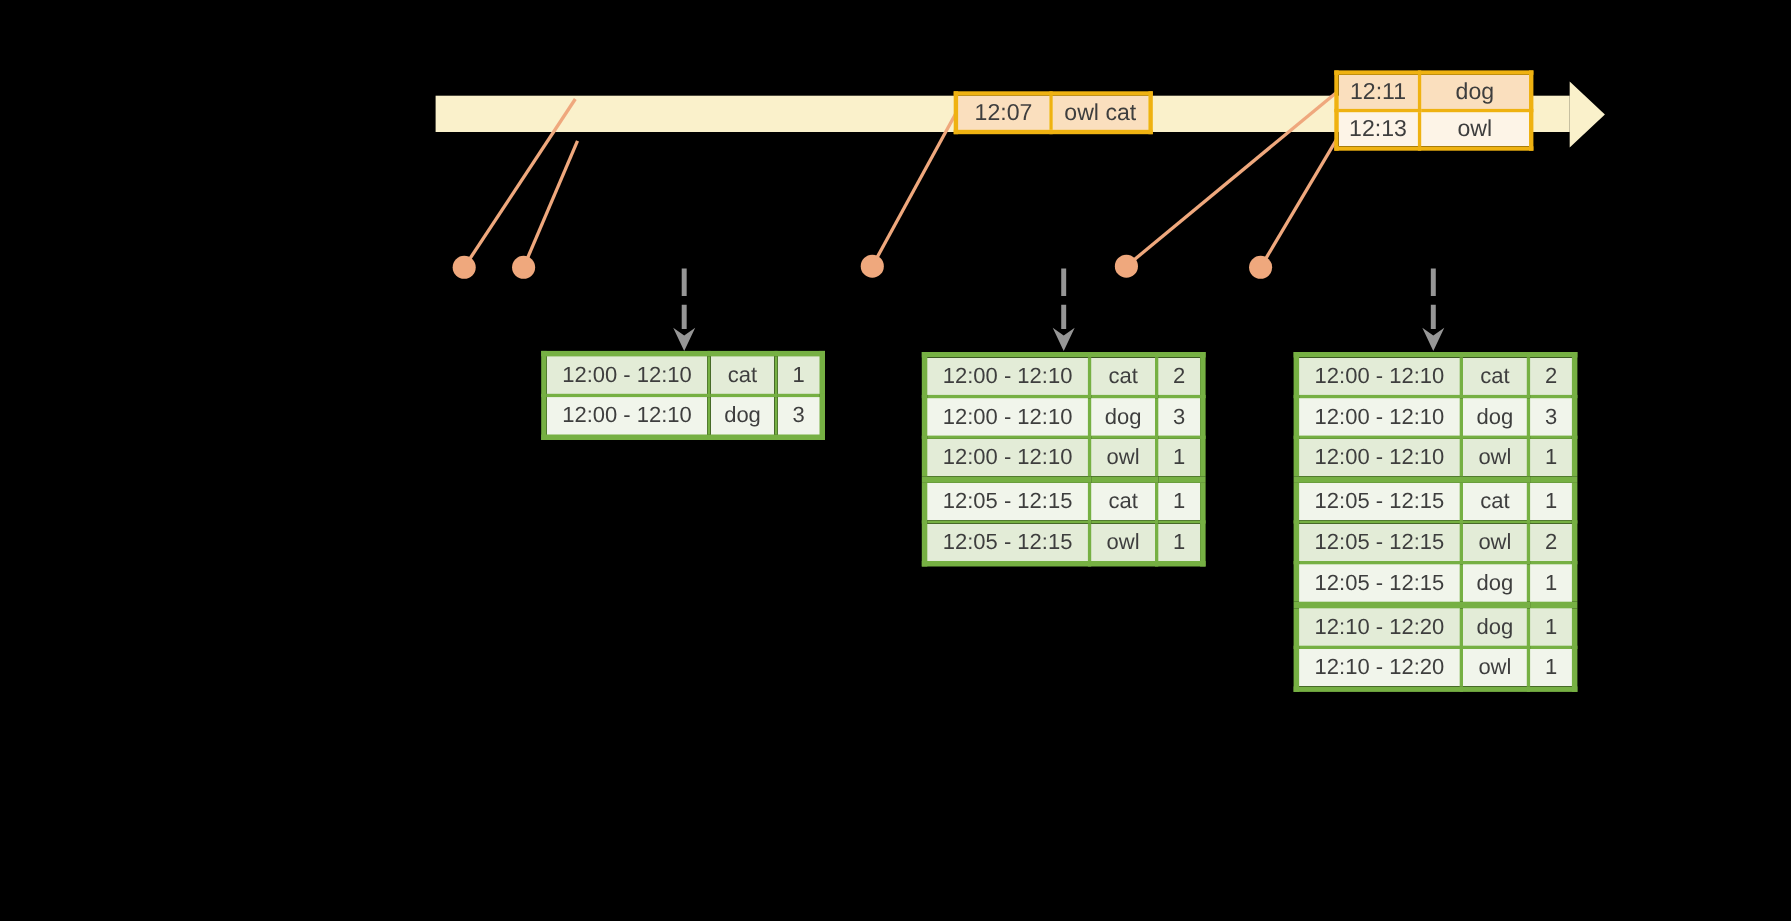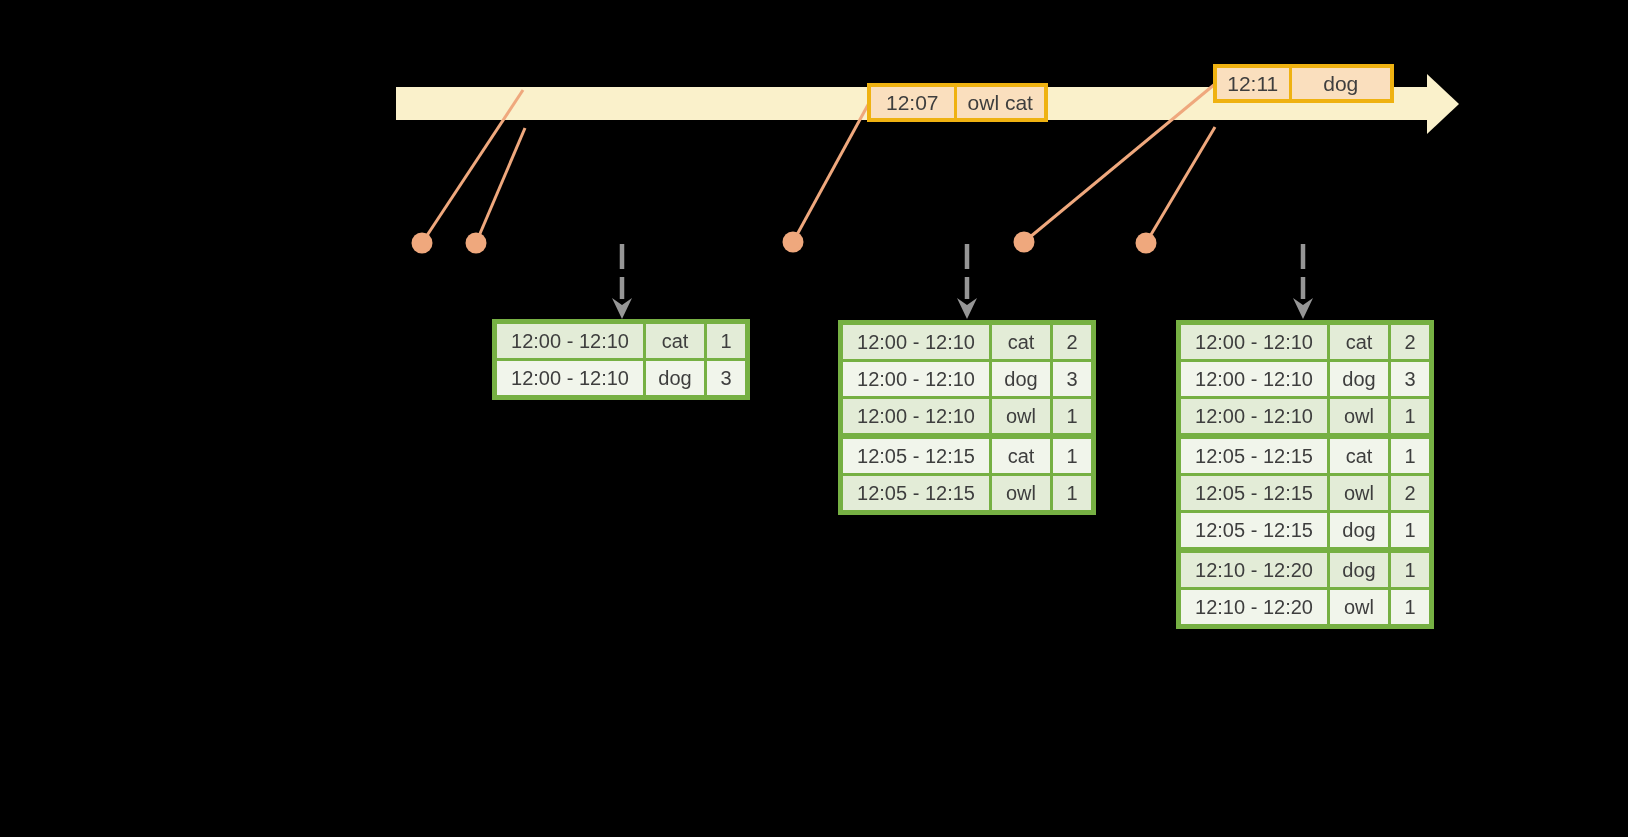--- a/index.html
+++ b/index.html
@@ -147,20 +147,24 @@
   <table id="event-table-3" class="event-table">
     <colgroup>
         <col class="col-time">
         <col class="col-words">
       </colgroup>
     <tbody>
         <tr class="row-dark">
           <td>12:11</td>
           <td>dog</td>
         </tr>
+        <tr class="row-light">
+          <td>12:13</td>
+          <td>owl</td>
+        </tr>
       </tbody>
   </table>
 
   <table id="result-table-1" class="result-table">
     <colgroup>
         <col class="col-window">
         <col class="col-word">
         <col class="col-count">
       </colgroup>
     <tbody>

